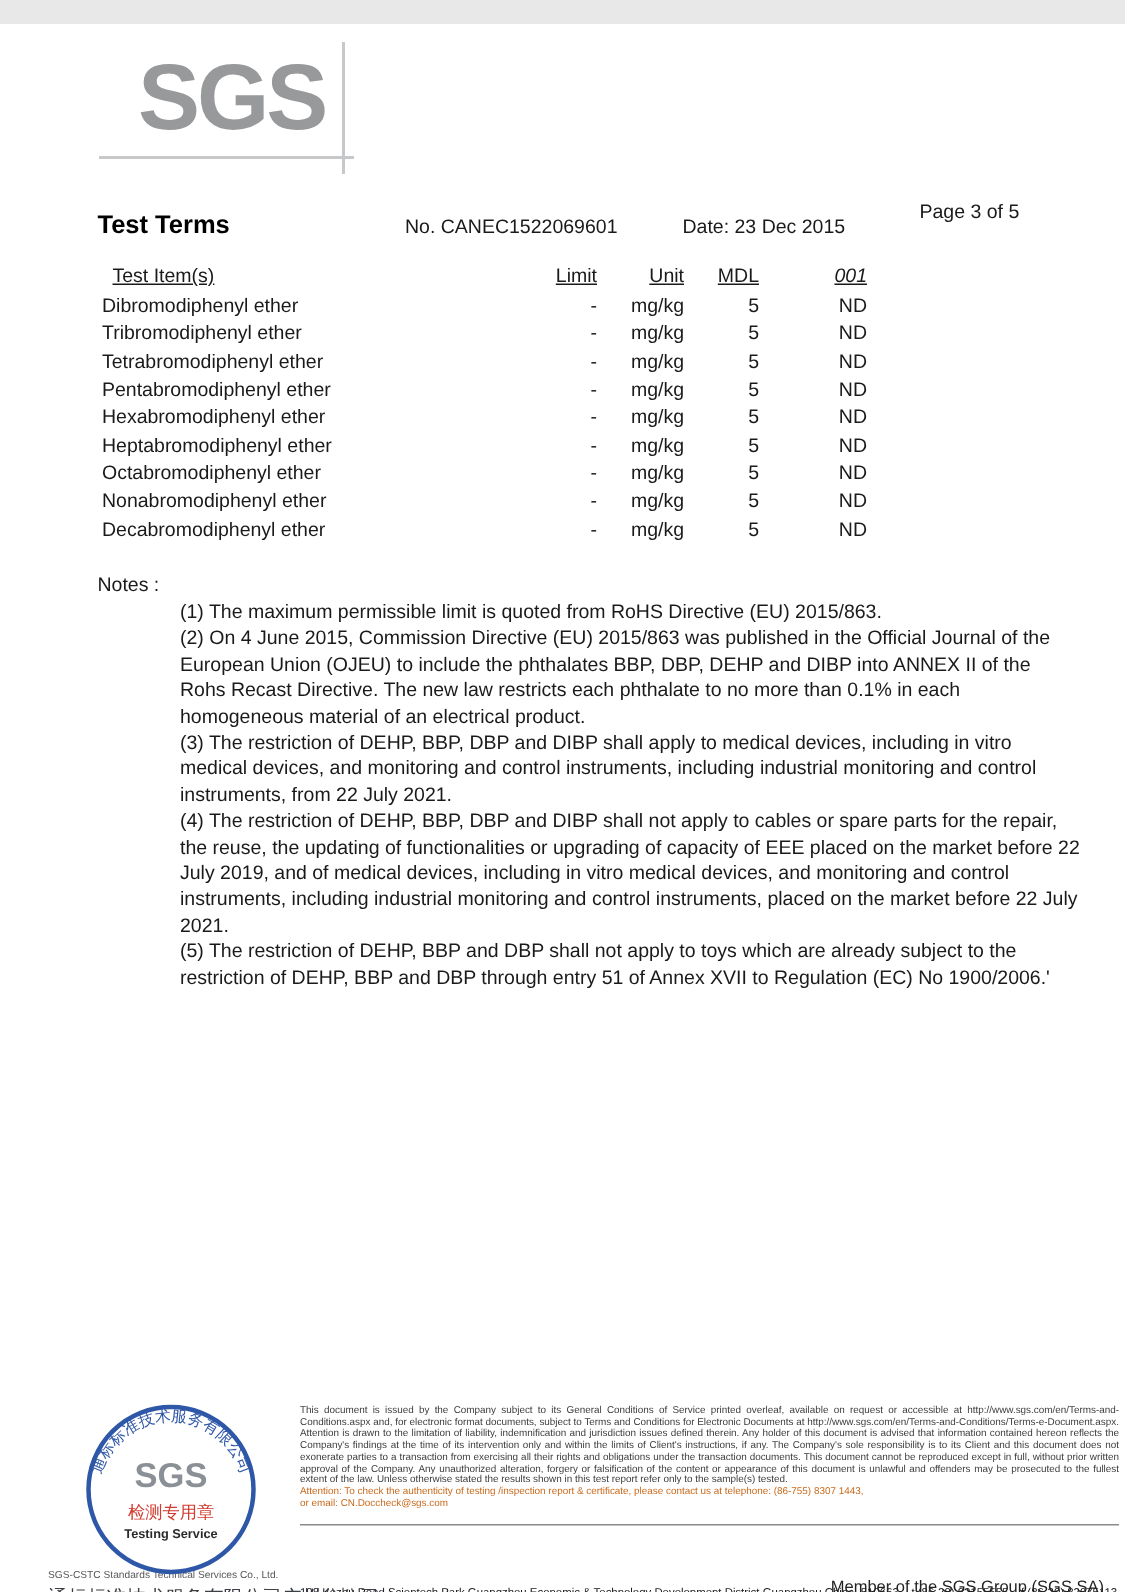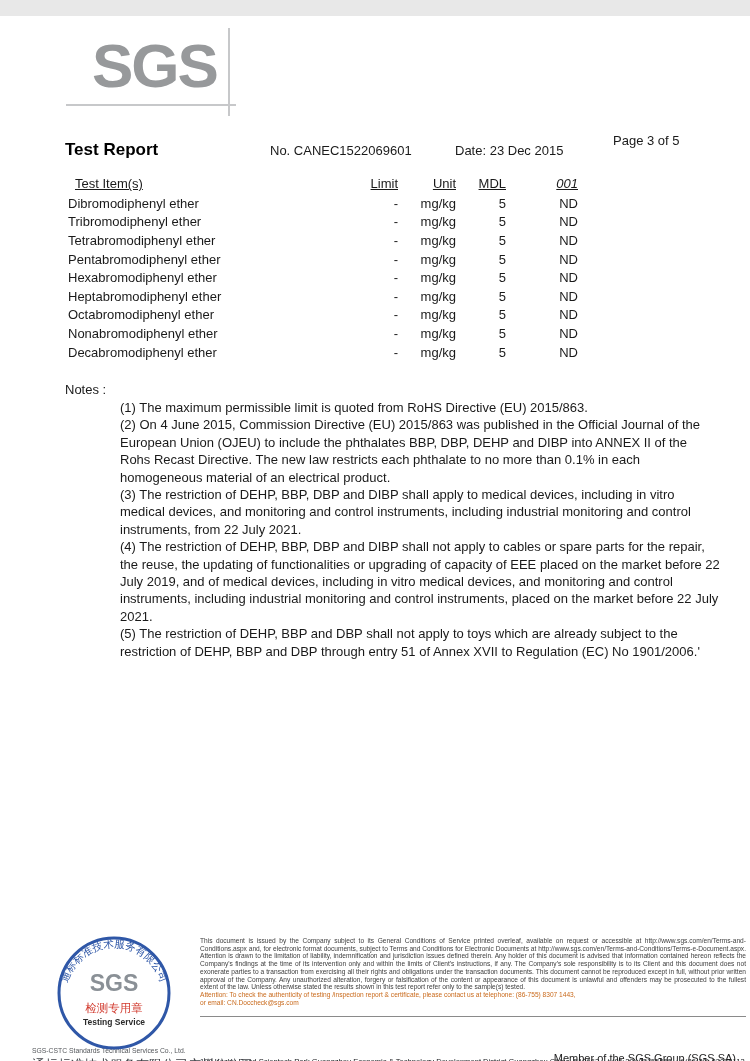--- a/index.html
+++ b/index.html
@@ -80,21 +80,21 @@
 <body>
 
 <div class="page">
 
   <div class="logo">
     <div class="logo-text">SGS</div>
   </div>
   <div class="logo-vline"></div>
   <div class="logo-hline"></div>
 
-  <div class="report-title">Test Report</div>
+  <div class="report-title">Test Terms</div>
   <div class="report-no">No. CANEC1522069601</div>
   <div class="report-date">Date: 23 Dec 2015</div>
   <div class="report-page">Page 3 of 5</div>
 
   <div class="results-table">
     <div class="thead">
       <span class="cell col-item">Test Item(s)</span>
       <span class="cell col-limit">Limit</span>
       <span class="cell col-unit">Unit</span>
       <span class="cell col-mdl">MDL</span>
@@ -165,21 +165,21 @@
       <span class="col-sample">ND</span>
     </div>
   </div>
 
   <div class="notes-label">Notes :</div>
   <div class="notes-body">
     <p>(1) The maximum permissible limit is quoted from RoHS Directive (EU) 2015/863.</p>
     <p>(2) On 4 June  2015, Commission Directive (EU) 2015/863 was published in the Official Journal of the European Union (OJEU) to include the phthalates BBP, DBP, DEHP and DIBP into ANNEX II of the Rohs Recast Directive. The new law restricts each phthalate to no more than 0.1% in each homogeneous material of an electrical product.</p>
     <p>(3) The restriction of DEHP, BBP, DBP and DIBP shall apply to medical devices, including in vitro medical devices, and monitoring and control instruments, including industrial monitoring and control instruments, from 22 July 2021.</p>
     <p>(4) The restriction of DEHP, BBP, DBP and DIBP shall not apply to cables or spare parts for the repair, the reuse, the updating of functionalities or upgrading of capacity of EEE placed on the market before 22 July 2019, and of medical devices, including in vitro medical devices, and monitoring and control instruments, including industrial monitoring and control instruments, placed on the market before 22 July 2021.</p>
-    <p>(5) The restriction of DEHP, BBP and DBP shall not apply to toys which are already subject to the restriction of DEHP, BBP and DBP through entry 51 of Annex XVII to Regulation (EC) No 1901/2006.'</p>
+    <p>(5) The restriction of DEHP, BBP and DBP shall not apply to toys which are already subject to the restriction of DEHP, BBP and DBP through entry 51 of Annex XVII to Regulation (EC) No 1900/2006.'</p>
   </div>
 
   <div class="disclaimer">
     <span>This document is issued by the Company subject to its General Conditions of Service printed overleaf, available on request or accessible at http://www.sgs.com/en/Terms-and-Conditions.aspx and, for electronic format documents, subject to Terms and Conditions for Electronic Documents at http://www.sgs.com/en/Terms-and-Conditions/Terms-e-Document.aspx. Attention is drawn to the limitation of liability, indemnification and jurisdiction issues defined therein. Any holder of this document is advised that information contained hereon reflects the Company's findings at the time of its intervention only and within the limits of Client's instructions, if any. The Company's sole responsibility is to its Client and this document does not exonerate parties to a transaction from exercising all their rights and obligations under the transaction documents. This document cannot be reproduced except in full, without prior written approval of the Company. Any unauthorized alteration, forgery or falsification of the content or appearance of this document is unlawful and offenders may be prosecuted to the fullest extent of the law. Unless otherwise stated the results shown in this test report refer only to the sample(s) tested.</span>
     <div class="attention-line">Attention: To check the authenticity of testing /inspection report &amp; certificate, please contact us at telephone: (86-755) 8307 1443,</div>
     <div class="attention-email">or email: CN.Doccheck@sgs.com</div>
   </div>
 
   <svg class="stamp" viewBox="0 0 120 120">
     <circle cx="60" cy="60" r="55" fill="none" stroke="#2f57a7" stroke-width="3"></circle>

